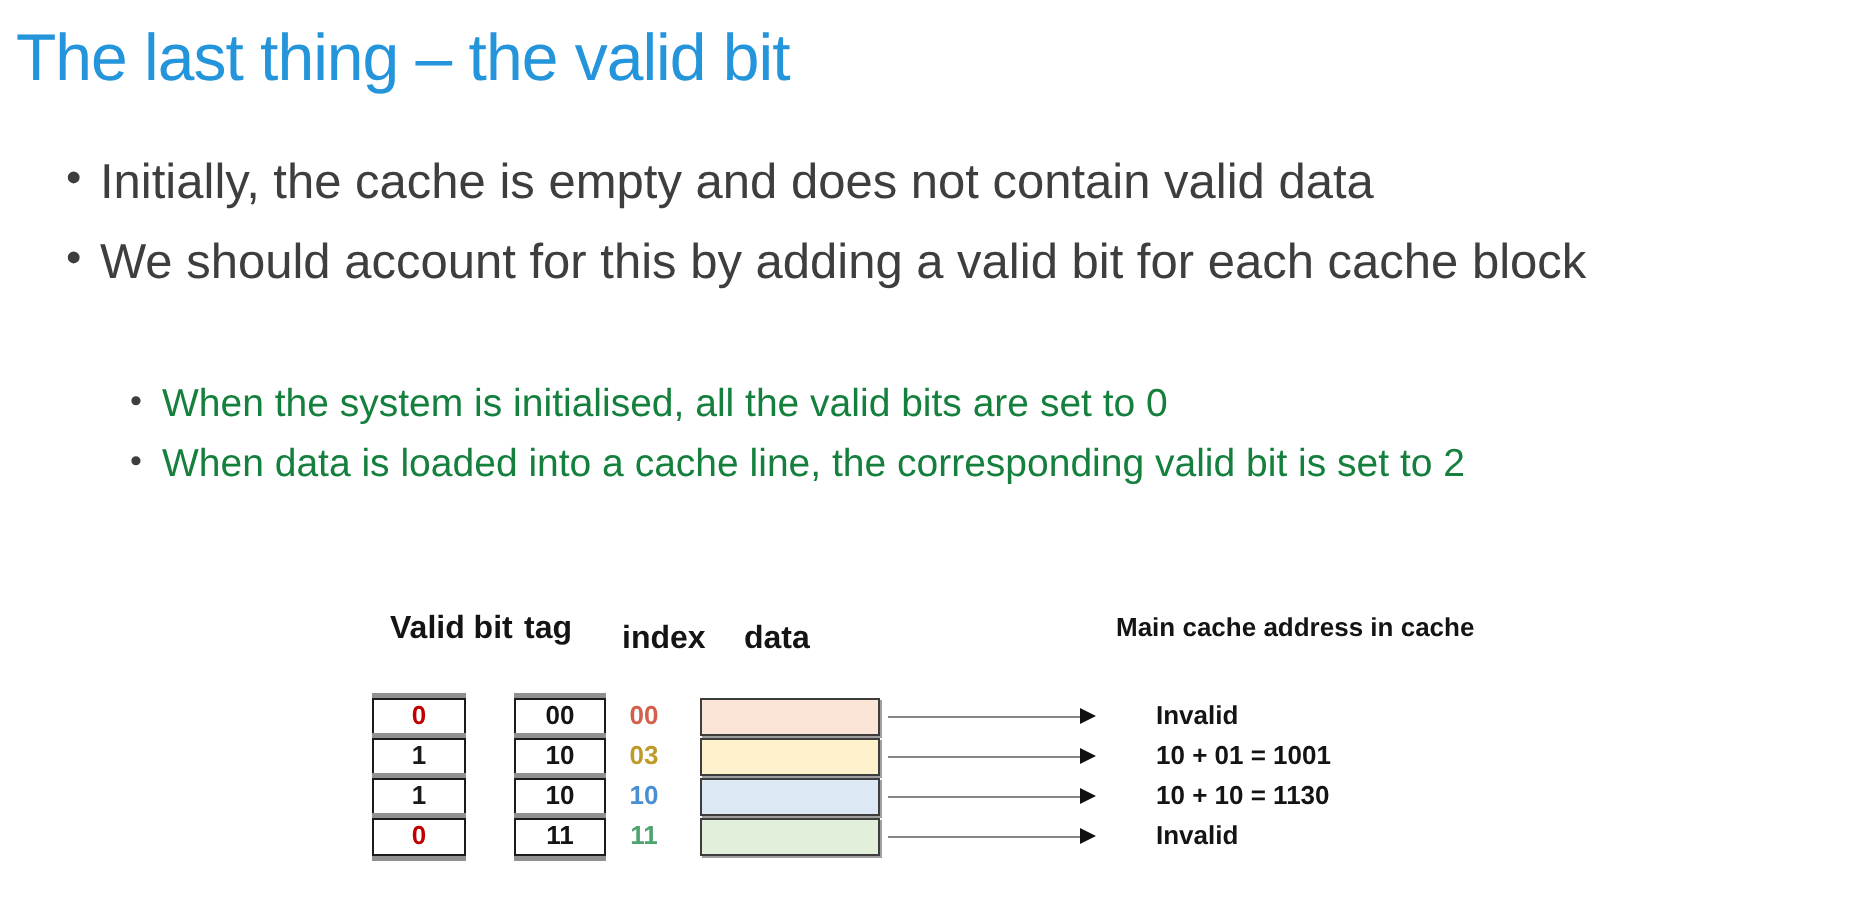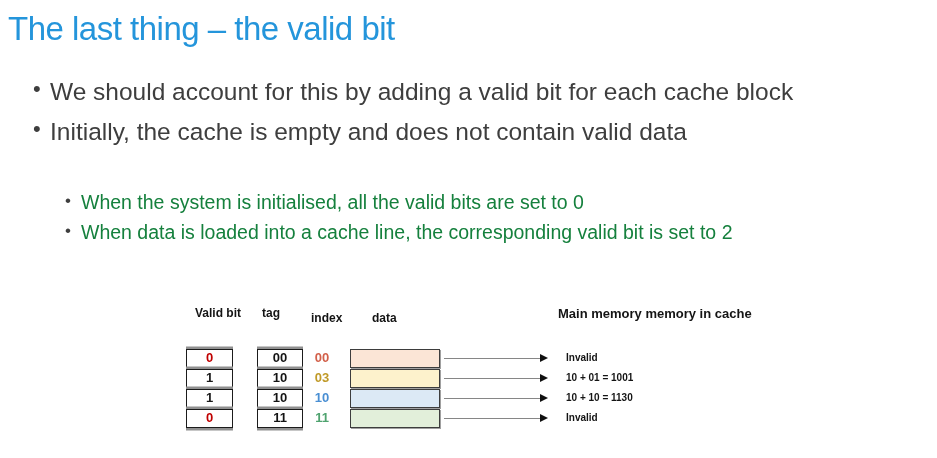--- a/index.html
+++ b/index.html
@@ -33,21 +33,21 @@
   }
   .subbullets > li{
     position:relative;padding-left:16px;white-space:nowrap;
   }
   .subbullets > li::before{
     content:"\2022";position:absolute;left:0;top:0;font-size:17px;color:#3e3e3e;
   }
   
   .diagram{position:absolute;left:0;top:0;width:100%;height:100%;color:#141414;}
   .dg-head{
-    position:absolute;font-size:12px;font-weight:bold;color:#141414;white-space:nowrap;
+    position:absolute;font-size:16px;font-weight:bold;color:#141414;white-space:nowrap;
   }
   .h-valid{left:195px;top:306px;}
   .h-tag{left:262px;top:306px;}
   .h-index{left:311px;top:311px;}
   .h-data{left:372px;top:311px;}
   .h-addr{left:558px;top:306px;font-size:13px;}
   .dg-row{position:absolute;left:0;height:20px;width:100%;}
   .cell{
     position:absolute;box-sizing:border-box;height:19px;
     background:#ffffff;border:1.5px solid #1b1b1b;
@@ -69,48 +69,48 @@
   .arrow .line{
     position:absolute;left:0;top:8.6px;width:97px;height:1.7px;background:#868686;
   }
   .arrow .head{
     position:absolute;left:96px;top:4.8px;width:0;height:0;
     border-left:8px solid #101010;
     border-top:4.6px solid transparent;
     border-bottom:4.6px solid transparent;
   }
   .addr{
-    position:absolute;left:566px;height:19px;line-height:18px;
-    font-size:10px;font-weight:bold;white-space:nowrap;color:#141414;
+    position:absolute;left:578px;height:19px;line-height:18px;
+    font-size:13px;font-weight:bold;white-space:nowrap;color:#141414;
   }
 </style>
 </head>
 <body>
 
 <div class="slide">
 
   <div class="title" style="color: rgb(36, 149, 219);">The last thing – the valid bit</div>
 
   <ul class="bullets">
+    <li>Initially, the cache is empty and does not contain valid data</li>
     <li>We should account for this by adding a valid bit for each cache block</li>
-    <li>Initially, the cache is empty and does not contain valid data</li>
   </ul>
 
   <ul class="subbullets">
     <li>When the system is initialised, all the valid bits are set to 0</li>
     <li>When data is loaded into a cache line, the corresponding valid bit is set to 2</li>
   </ul>
 
   <div class="diagram">
 
     <div class="dg-head h-valid">Valid bit</div>
     <div class="dg-head h-tag">tag</div>
     <div class="dg-head h-index">index</div>
     <div class="dg-head h-data">data</div>
-    <div class="dg-head h-addr">Main memory memory in cache</div>
+    <div class="dg-head h-addr">Main cache address in cache</div>
 
     <div class="dg-row" style="top:349px;">
       <div class="cell valid" style="color: rgb(192, 0, 0);">0</div>
       <div class="cell tag">00</div>
       <div class="idx" style="color: rgb(210, 96, 74);">00</div>
       <div class="databox" style="background-color: rgb(251, 229, 214);"></div>
       <div class="arrow">
           <div class="line"></div>
           <div class="head"></div>
         </div>

